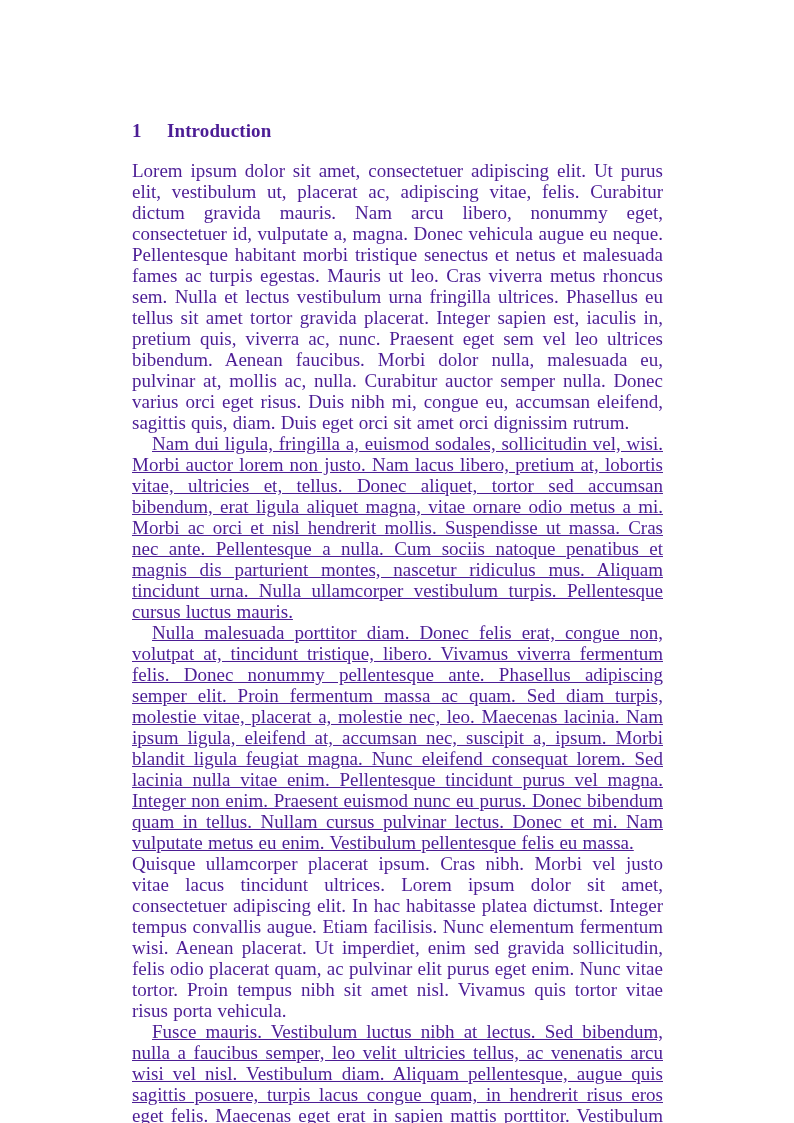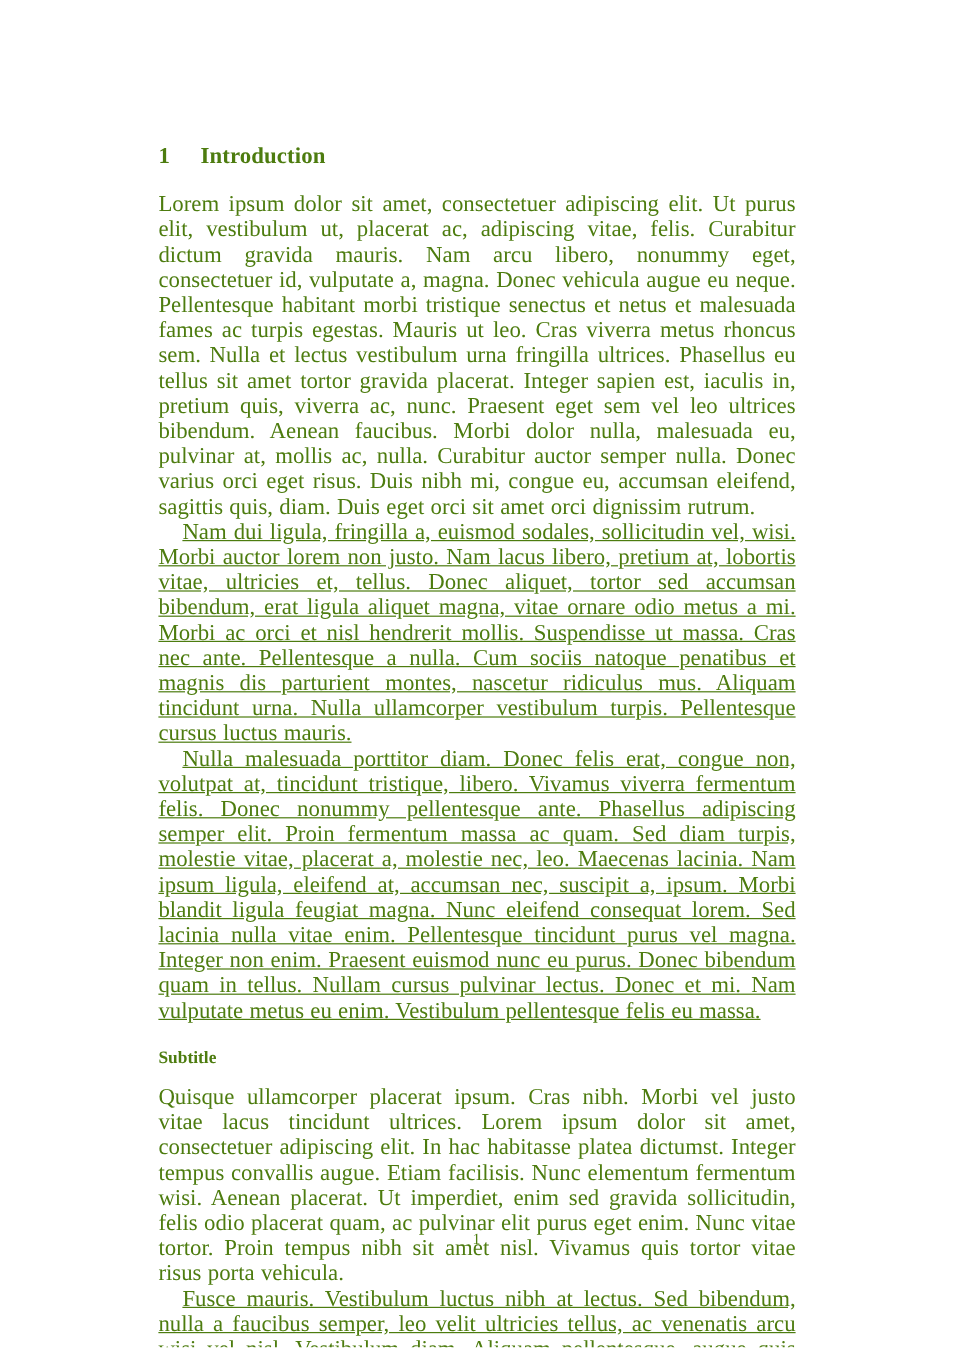--- a/index.html
+++ b/index.html
@@ -5,21 +5,21 @@
   html, body {
     margin: 0;
     padding: 0;
     background: #ffffff;
   }
   .page {
     position: relative;
     width: 720px;
     height: 1123px;
     background: #ffffff;
-    color: #4d7c0f;
+    color: #4c1d95;
     font-family: "Liberation Serif", "DejaVu Serif", serif;
     overflow: hidden;
   }
   .content {
     position: absolute;
     left: 132px;
     top: 121px;
     width: 531px;
   }
   .section-heading {
@@ -67,21 +67,20 @@
   <main class="content">
 
     <h1 class="section-heading">
       <span class="sec-num">1</span><span>Introduction</span>
     </h1>
 
     <p class="noindent">Lorem ipsum dolor sit amet, consectetuer adipiscing elit. Ut purus elit, vestibulum ut, placerat ac, adipiscing vitae, felis. Curabitur dictum gravida mauris. Nam arcu libero, nonummy eget, consectetuer id, vulputate a, magna. Donec vehicula augue eu neque. Pellentesque habitant morbi tristique senectus et netus et malesuada fames ac turpis egestas. Mauris ut leo. Cras viverra metus rhoncus sem. Nulla et lectus vestibulum urna fringilla ultrices. Phasellus eu tellus sit amet tortor gravida placerat. Integer sapien est, iaculis in, pretium quis, viverra ac, nunc. Praesent eget sem vel leo ultrices bibendum. Aenean faucibus. Morbi dolor nulla, malesuada eu, pulvinar at, mollis ac, nulla. Curabitur auctor semper nulla. Donec varius orci eget risus. Duis nibh mi, congue eu, accumsan eleifend, sagittis quis, diam. Duis eget orci sit amet orci dignissim rutrum.</p>
     <p class="indent">Nam dui ligula, fringilla a, euismod sodales, sollicitudin vel, wisi. Morbi auctor lorem non justo. Nam lacus libero, pretium at, lobortis vitae, ultricies et, tellus. Donec aliquet, tortor sed accumsan bibendum, erat ligula aliquet magna, vitae ornare odio metus a mi. Morbi ac orci et nisl hendrerit mollis. Suspendisse ut massa. Cras nec ante. Pellentesque a nulla. Cum sociis natoque penatibus et magnis dis parturient montes, nascetur ridiculus mus. Aliquam tincidunt urna. Nulla ullamcorper vestibulum turpis. Pellentesque cursus luctus mauris.</p>
     <p class="indent">Nulla malesuada porttitor diam. Donec felis erat, congue non, volutpat at, tincidunt tristique, libero. Vivamus viverra fermentum felis. Donec nonummy pellentesque ante. Phasellus adipiscing semper elit. Proin fermentum massa ac quam. Sed diam turpis, molestie vitae, placerat a, molestie nec, leo. Maecenas lacinia. Nam ipsum ligula, eleifend at, accumsan nec, suscipit a, ipsum. Morbi blandit ligula feugiat magna. Nunc eleifend consequat lorem. Sed lacinia nulla vitae enim. Pellentesque tincidunt purus vel magna. Integer non enim. Praesent euismod nunc eu purus. Donec bibendum quam in tellus. Nullam cursus pulvinar lectus. Donec et mi. Nam vulputate metus eu enim. Vestibulum pellentesque felis eu massa.</p>
 
-    <h2 class="subsection-heading">Subtitle</h2>
 
     <p class="noindent">Quisque ullamcorper placerat ipsum. Cras nibh. Morbi vel justo vitae lacus tincidunt ultrices. Lorem ipsum dolor sit amet, consectetuer adipiscing elit. In hac habitasse platea dictumst. Integer tempus convallis augue. Etiam facilisis. Nunc elementum fermentum wisi. Aenean placerat. Ut imperdiet, enim sed gravida sollicitudin, felis odio placerat quam, ac pulvinar elit purus eget enim. Nunc vitae tortor. Proin tempus nibh sit amet nisl. Vivamus quis tortor vitae risus porta vehicula.</p>
     <p class="indent">Fusce mauris. Vestibulum luctus nibh at lectus. Sed bibendum, nulla a faucibus semper, leo velit ultricies tellus, ac venenatis arcu wisi vel nisl. Vestibulum diam. Aliquam pellentesque, augue quis sagittis posuere, turpis lacus congue quam, in hendrerit risus eros eget felis. Maecenas eget erat in sapien mattis porttitor. Vestibulum porttitor. Nulla facilisi. Sed a turpis eu lacus commodo facilisis. Morbi fringilla, wisi in dignissim interdum, justo lectus sagittis dui, et vehicula libero dui cursus dui. Mauris tempor ligula sed lacus. Duis cursus enim ut</p>
 
   </main>
 
   <footer class="footer">
     <span>1</span>
   </footer>
 </div>

